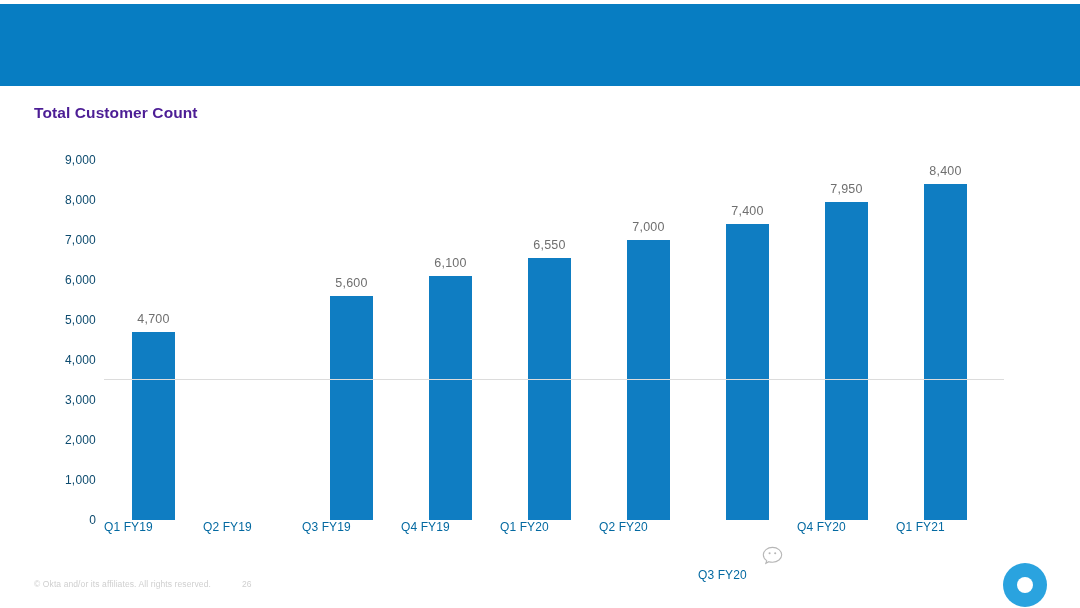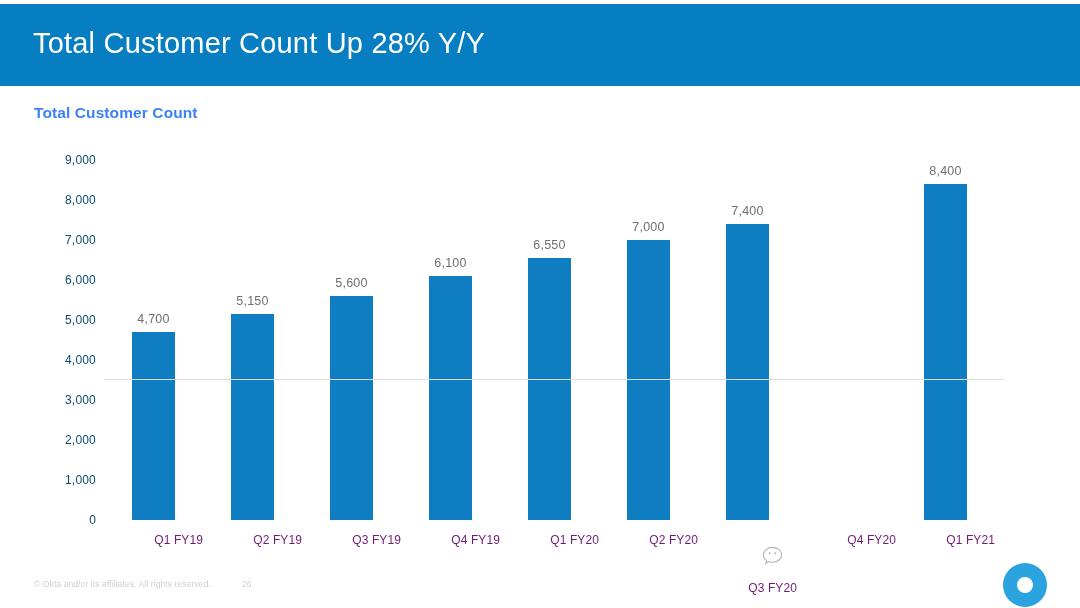--- a/index.html
+++ b/index.html
@@ -36,21 +36,21 @@
     letter-spacing: 0.2px;
     white-space: nowrap;
   }
   
   #chart-subtitle {
     position: absolute;
     left: 34px;
     top: 104px;
     font-size: 15.5px;
     font-weight: bold;
-    color: #3b82f6;
+    color: #4c1d95;
     letter-spacing: 0.1px;
     white-space: nowrap;
   }
   
   #chart {
     position: absolute;
     left: 0;
     top: 140px;
     width: 1080px;
     height: 400px;
@@ -104,25 +104,25 @@
     left: 0;
     width: 99px;
     text-align: center;
     font-size: 12.5px;
     color: #6f6f6f;
     letter-spacing: 0.2px;
     white-space: nowrap;
   }
   .cat-label {
     position: absolute;
-    top: 393px;
+    top: 380px;
     width: 99px;
-    text-align: right;
+    text-align: left;
     font-size: 12px;
-    color: #701a75;
+    color: #0369a1;
     letter-spacing: 0.1px;
     white-space: nowrap;
   }
   
   #footer-copyright {
     position: absolute;
     left: 34px;
     top: 579px;
     font-size: 8.5px;
     color: #cfcfcf;
@@ -183,21 +183,20 @@
     border-radius: 50%;
     background: #ffffff;
   }
 </style>
 </head>
 <body>
 
 <div id="slide">
 
   <div id="header-band"></div>
-  <div id="slide-title">Total Customer Count Up 28% Y/Y</div>
 
   <div id="chart-subtitle">Total Customer Count</div>
 
   <div id="chart">
     <div id="y-axis">
         <div class="y-tick" style="top: 0px;">9,000</div>
         <div class="y-tick" style="top: 40px;">8,000</div>
         <div class="y-tick" style="top: 80px;">7,000</div>
         <div class="y-tick" style="top: 120px;">6,000</div>
         <div class="y-tick" style="top: 160px;">5,000</div>
@@ -205,43 +204,43 @@
         <div class="y-tick" style="top: 240px;">3,000</div>
         <div class="y-tick" style="top: 280px;">2,000</div>
         <div class="y-tick" style="top: 320px;">1,000</div>
         <div class="y-tick" style="top: 360px;">0</div>
       </div>
     <div id="plot">
         <div class="bar-slot" style="left: 0px;">
           <div class="bar" style="height: 188px; background: rgb(15, 125, 194);"></div>
           <div class="bar-label" style="bottom: 194px;">4,700</div>
         </div>
-        <div class="bar-slot" style="left: 99px;">
-          <div class="bar" style="height: 206px; background: rgb(15, 125, 194);"></div>
-          <div class="bar-label" style="bottom: 212px;">5,150</div>
-        </div>
         <div class="bar-slot" style="left: 198px;">
           <div class="bar" style="height: 224px; background: rgb(15, 125, 194);"></div>
           <div class="bar-label" style="bottom: 230px;">5,600</div>
         </div>
         <div class="bar-slot" style="left: 297px;">
           <div class="bar" style="height: 244px; background: rgb(15, 125, 194);"></div>
           <div class="bar-label" style="bottom: 250px;">6,100</div>
         </div>
         <div class="bar-slot" style="left: 396px;">
           <div class="bar" style="height: 262px; background: rgb(15, 125, 194);"></div>
           <div class="bar-label" style="bottom: 268px;">6,550</div>
         </div>
         <div class="bar-slot" style="left: 495px;">
           <div class="bar" style="height: 280px; background: rgb(15, 125, 194);"></div>
           <div class="bar-label" style="bottom: 286px;">7,000</div>
         </div>
         <div class="bar-slot" style="left: 594px;">
           <div class="bar" style="height: 296px; background: rgb(15, 125, 194);"></div>
           <div class="bar-label" style="bottom: 302px;">7,400</div>
+        </div>
+        <div class="bar-slot" style="left: 693px;">
+          <div class="bar" style="height: 318px; background: rgb(15, 125, 194);"></div>
+          <div class="bar-label" style="bottom: 324px;">7,950</div>
         </div>
         <div class="bar-slot" style="left: 792px;">
           <div class="bar" style="height: 336px; background: rgb(15, 125, 194);"></div>
           <div class="bar-label" style="bottom: 342px;">8,400</div>
         </div>
       </div>
   <div class="cat-label" style="left: 104px;">Q1 FY19</div>
       <div class="cat-label" style="left: 203px;">Q2 FY19</div>
       <div class="cat-label" style="left: 302px;">Q3 FY19</div>
       <div class="cat-label" style="left: 401px;">Q4 FY19</div>

